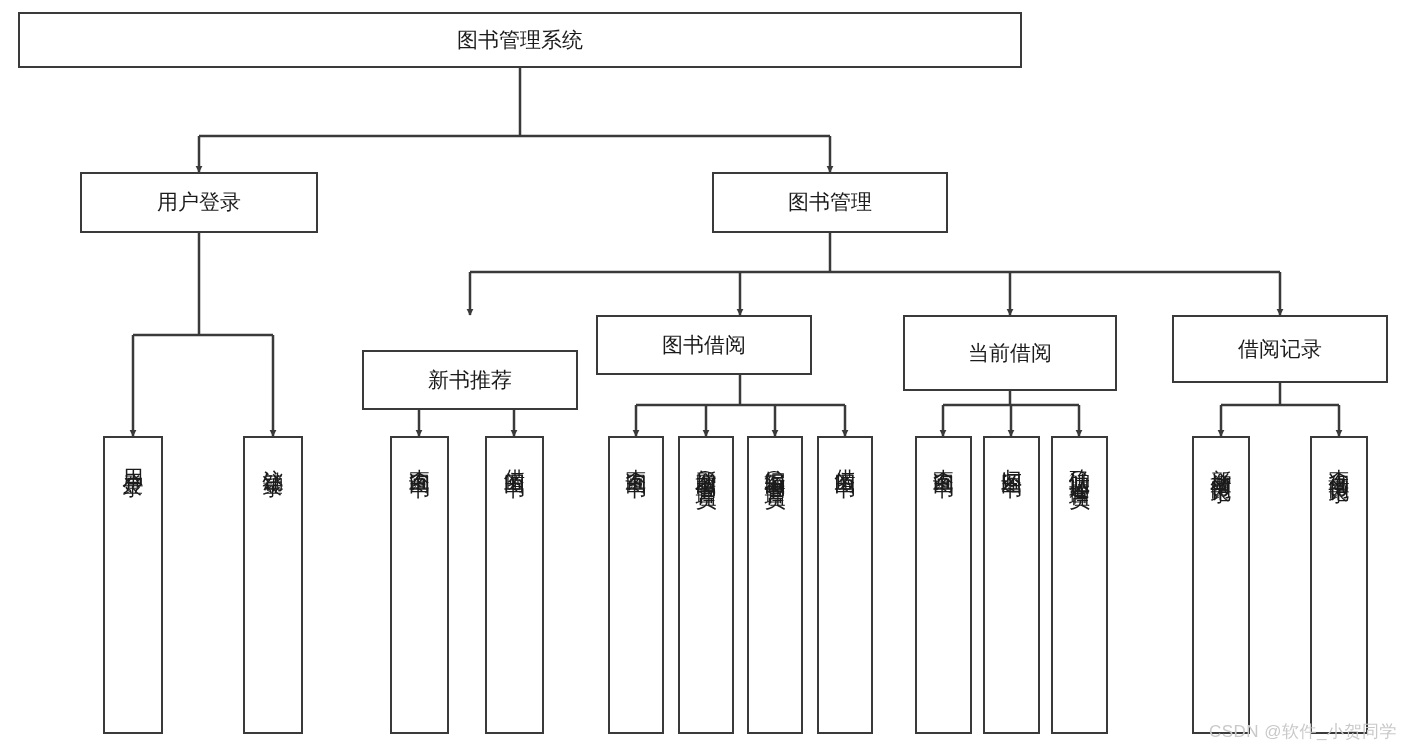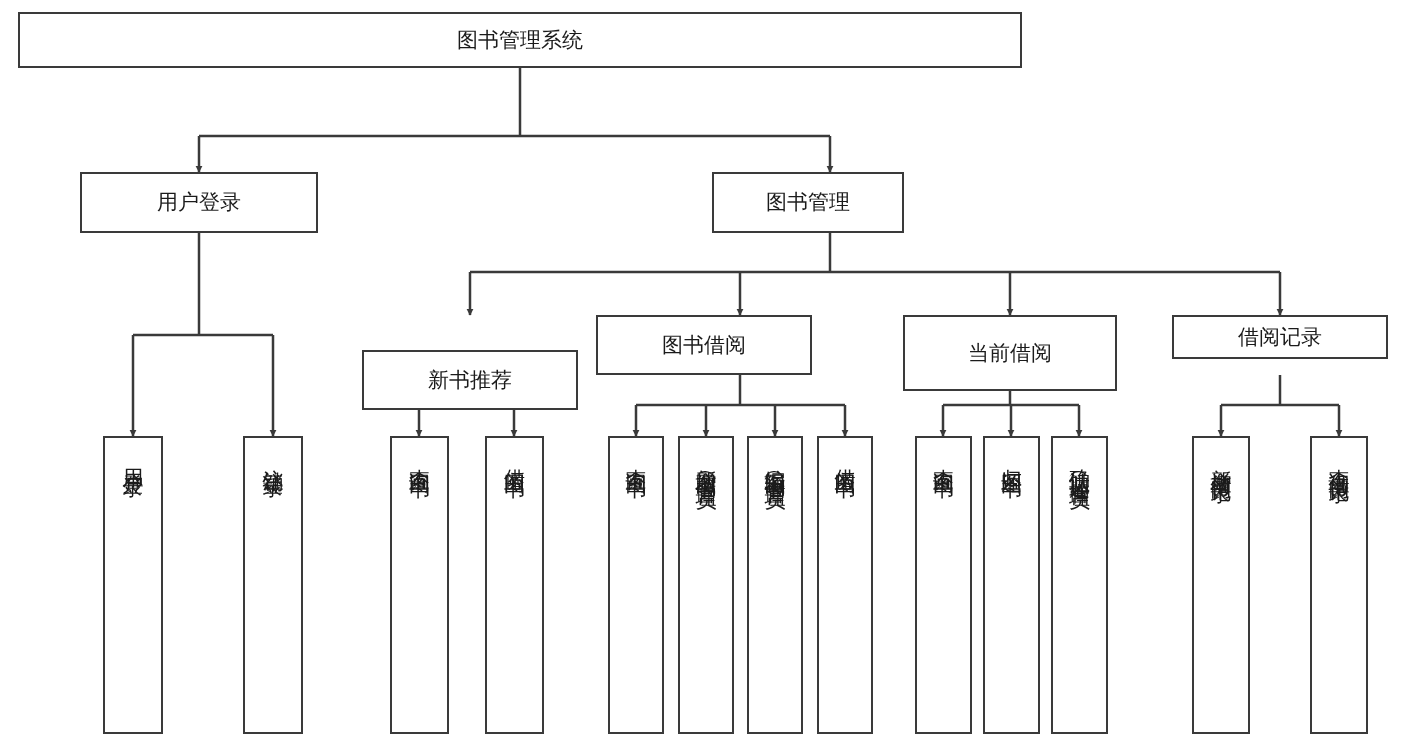--- a/index.html
+++ b/index.html
@@ -112,33 +112,33 @@
       <line x1="1339" y1="405" x2="1339" y2="436" stroke="#3a3a3a" stroke-width="2.5" marker-end="url(#arrow)"></line>
     </svg>
 
   <div id="node-layer">
       <div class="node horiz" style="left: 18px; top: 12px; width: 1004px; height: 56px; border-color: rgb(58, 58, 58); background: rgb(255, 255, 255);">
         <span class="label">图书管理系统</span>
       </div>
       <div class="node horiz" style="left: 80px; top: 172px; width: 238px; height: 61px; border-color: rgb(58, 58, 58); background: rgb(255, 255, 255);">
         <span class="label">用户登录</span>
       </div>
-      <div class="node horiz" style="left: 712px; top: 172px; width: 192px; height: 61px; border-color: rgb(58, 58, 58); background: rgb(255, 255, 255);">
+      <div class="node horiz" style="left: 712px; top: 172px; width: 236px; height: 61px; border-color: rgb(58, 58, 58); background: rgb(255, 255, 255);">
         <span class="label">图书管理</span>
       </div>
       <div class="node horiz" style="left: 362px; top: 310px; width: 216px; height: 60px; border-color: rgb(58, 58, 58); background: rgb(255, 255, 255); margin-top: 40px;">
         <span class="label">新书推荐</span>
       </div>
       <div class="node horiz" style="left: 596px; top: 315px; width: 216px; height: 60px; border-color: rgb(58, 58, 58); background: rgb(255, 255, 255);">
         <span class="label">图书借阅</span>
       </div>
       <div class="node horiz" style="left: 903px; top: 315px; width: 214px; height: 76px; border-color: rgb(58, 58, 58); background: rgb(255, 255, 255);">
         <span class="label">当前借阅</span>
       </div>
-      <div class="node horiz" style="left: 1172px; top: 315px; width: 216px; height: 44px; border-color: rgb(58, 58, 58); background: rgb(255, 255, 255);">
+      <div class="node horiz" style="left: 1172px; top: 315px; width: 216px; height: 68px; border-color: rgb(58, 58, 58); background: rgb(255, 255, 255);">
         <span class="label">借阅记录</span>
       </div>
       <div class="node vert" style="left: 103px; top: 436px; width: 60px; height: 298px; border-color: rgb(58, 58, 58); background: rgb(255, 255, 255);">
         <span class="label">用户登录</span>
       </div>
       <div class="node vert" style="left: 243px; top: 436px; width: 60px; height: 298px; border-color: rgb(58, 58, 58); background: rgb(255, 255, 255);">
         <span class="label">注销登录</span>
       </div>
       <div class="node vert" style="left: 390px; top: 436px; width: 59px; height: 298px; border-color: rgb(58, 58, 58); background: rgb(255, 255, 255);">
         <span class="label">查询图书</span>
@@ -168,14 +168,15 @@
         <span class="label">确认归还（管理员）</span>
       </div>
       <div class="node vert" style="left: 1192px; top: 436px; width: 58px; height: 298px; border-color: rgb(58, 58, 58); background: rgb(255, 255, 255);">
         <span class="label">新增借阅记录</span>
       </div>
       <div class="node vert" style="left: 1310px; top: 436px; width: 58px; height: 298px; border-color: rgb(58, 58, 58); background: rgb(255, 255, 255);">
         <span class="label">查询借阅记录</span>
       </div>
     </div>
 
+  <div id="watermark">CSDN @软件_小贺同学</div>
 
 </div>
 
 </body></html>

